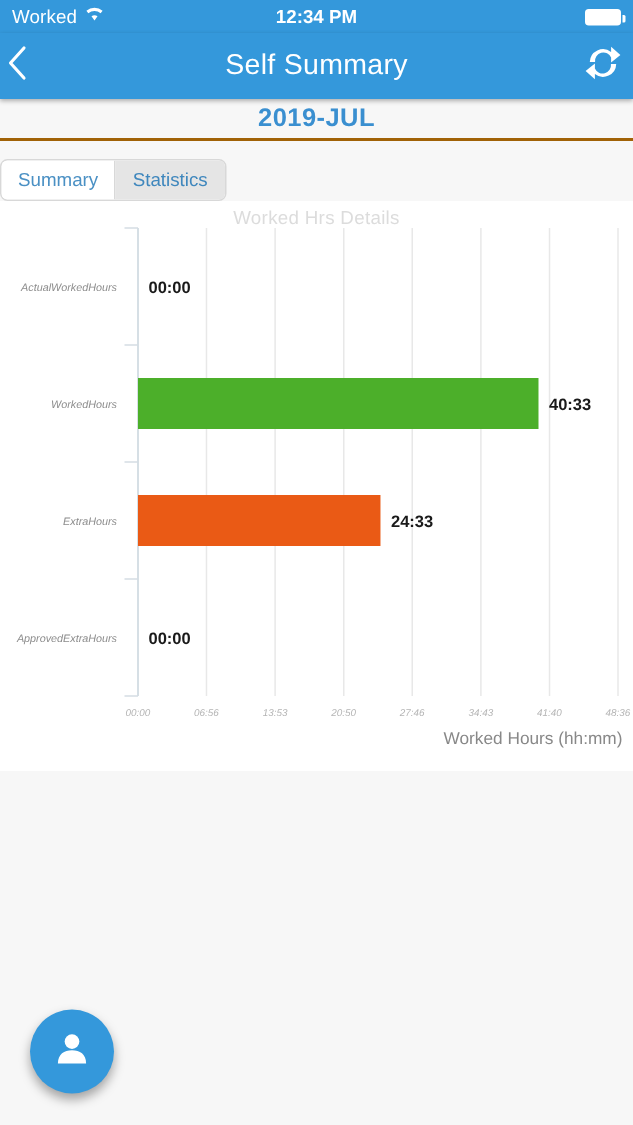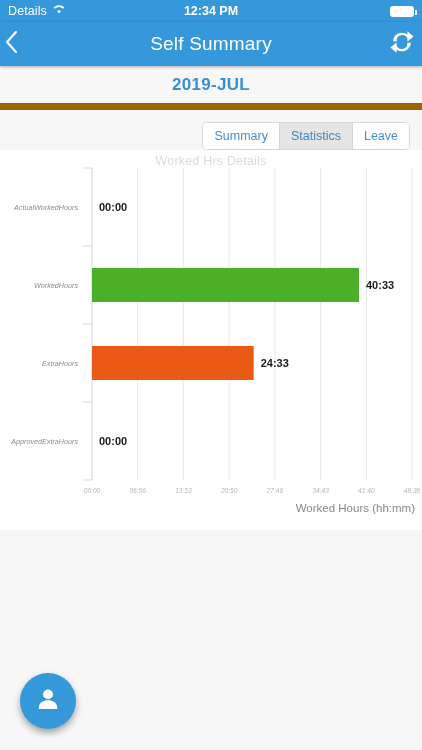--- a/index.html
+++ b/index.html
@@ -50,28 +50,28 @@
     font-size: 19px; font-weight: 400; pointer-events: none;
     letter-spacing: .2px;
   }
   .nav-refresh {
     margin-left: auto; width: 32px; height: 32px;
     display: flex; align-items: center; justify-content: center; cursor: pointer;
   }
 
   
   .month-band {
-    height: 44px; background: #f7f7f7;
+    height: 28px; background: #f7f7f7;
     display: flex; align-items: center; justify-content: center;
-    border-bottom: 7px solid #a16207;
+    border-bottom: 2px solid #a16207;
   }
   .month-label { color: #3a8fd0; font-size: 17px; font-weight: bold; letter-spacing: .3px; }
 
   
-  .tabs-wrap { padding: 12px 12px 0 0; display: flex; justify-content: flex-end; }
+  .tabs-wrap { padding: 12px 12px 0 0; display: flex; justify-content: flex-start; }
   .tabs {
     display: flex; border: 1px solid #d8d8d8; border-radius: 5px;
     overflow: hidden; background: #fff; height: 28px;
   }
   .tab {
     display: flex; align-items: center; justify-content: center;
     padding: 0 11px; font-size: 12.5px; color: #4a90c4;
     border-right: 1px solid #d8d8d8; background: #fff; cursor: pointer;
     white-space: nowrap;
   }
@@ -121,21 +121,21 @@
     box-shadow: 0 4px 7px rgba(0,0,0,.35);
   }
 </style>
 </head>
 <body>
 
 <div id="app">
 
   <div class="statusbar">
     <div class="sb-left">
-      <span class="sb-carrier">Details</span>
+      <span class="sb-carrier">Worked</span>
       <span class="wifi-ico">
         <svg width="14" height="11" viewBox="0 0 14 11">
           <path d="M7 9.6 L9 6.9 A3.3 3.3 0 0 0 5 6.9 Z" fill="#fff"></path>
           <path d="M1.6 3.2 A8.4 8.4 0 0 1 12.4 3.2 L11.1 4.8 A6.4 6.4 0 0 0 2.9 4.8 Z" fill="#fff"></path>
         </svg>
       </span>
     </div>
     <div class="sb-time">12:34 PM</div>
     <div class="sb-right">
       <span class="batt"></span>
@@ -162,21 +162,20 @@
   </div>
 
   <div class="month-band">
     <span class="month-label">2019-JUL</span>
   </div>
 
   <div class="tabs-wrap">
     <div class="tabs">
       <div class="tab">Summary</div>
       <div class="tab active">Statistics</div>
-      <div class="tab">Leave</div>
     </div>
   </div>
 
   <div class="chart-card">
     <div class="chart-subtitle">Worked Hrs Details</div>
     <div class="plot">
       <svg id="chart-svg" width="422" height="380" viewBox="0 0 422 380">
           <line x1="92" y1="18" x2="92" y2="330" stroke="#c9d4dc" stroke-width="1"></line>
           <line x1="137.65157750342934" y1="18" x2="137.65157750342934" y2="330" stroke="#e8e8e8" stroke-width="1"></line>
           <line x1="183.41289437585732" y1="18" x2="183.41289437585732" y2="330" stroke="#e8e8e8" stroke-width="1"></line>

